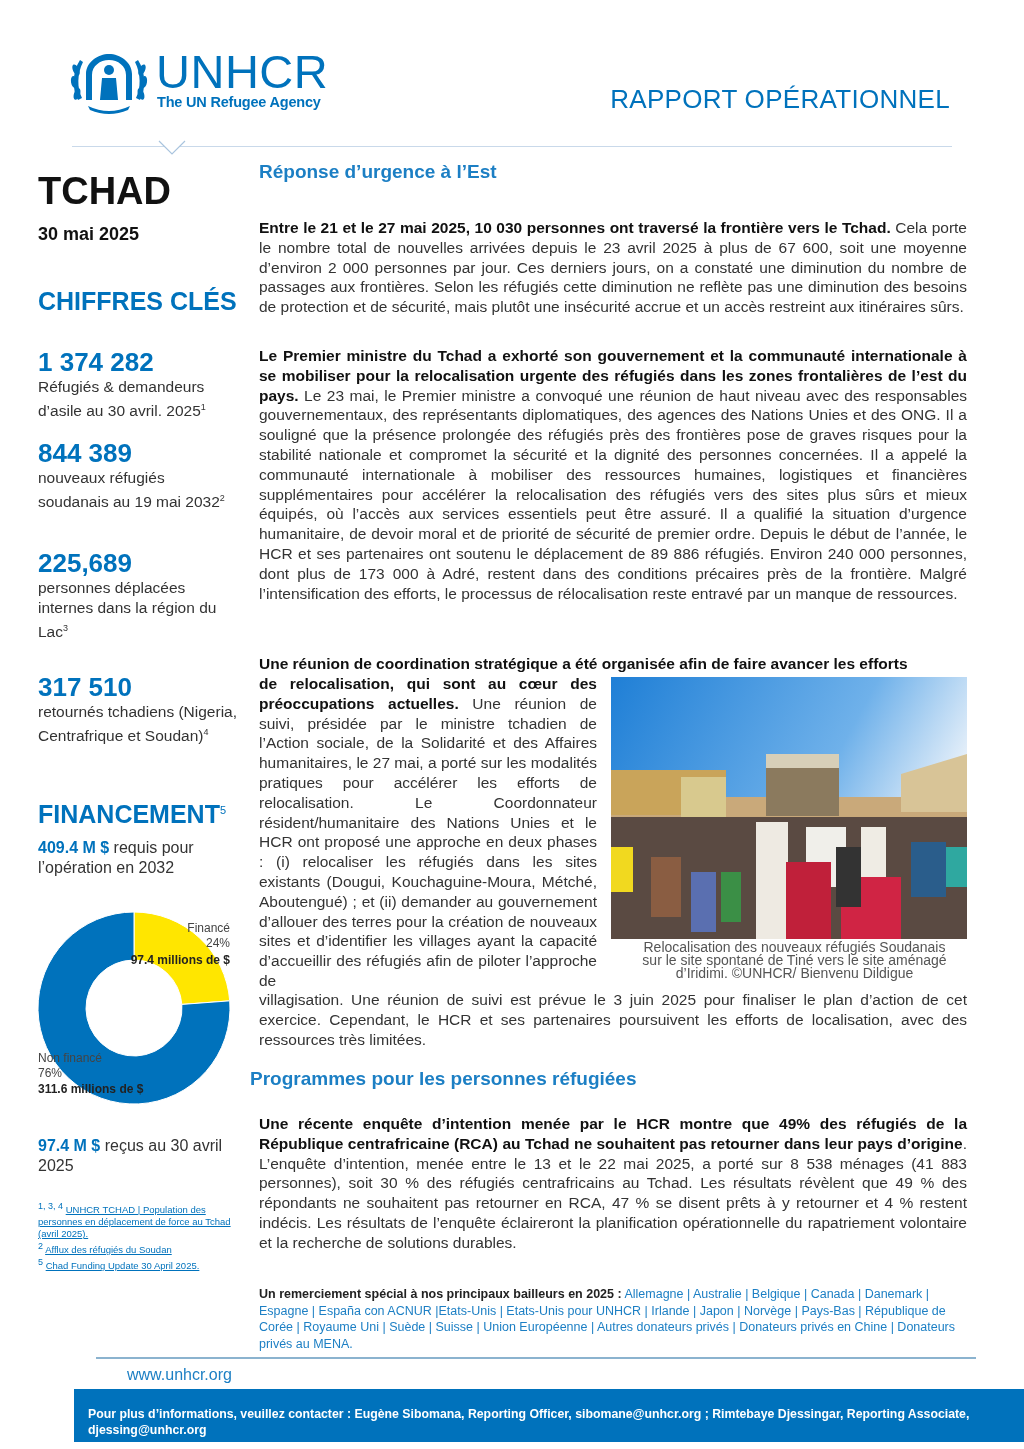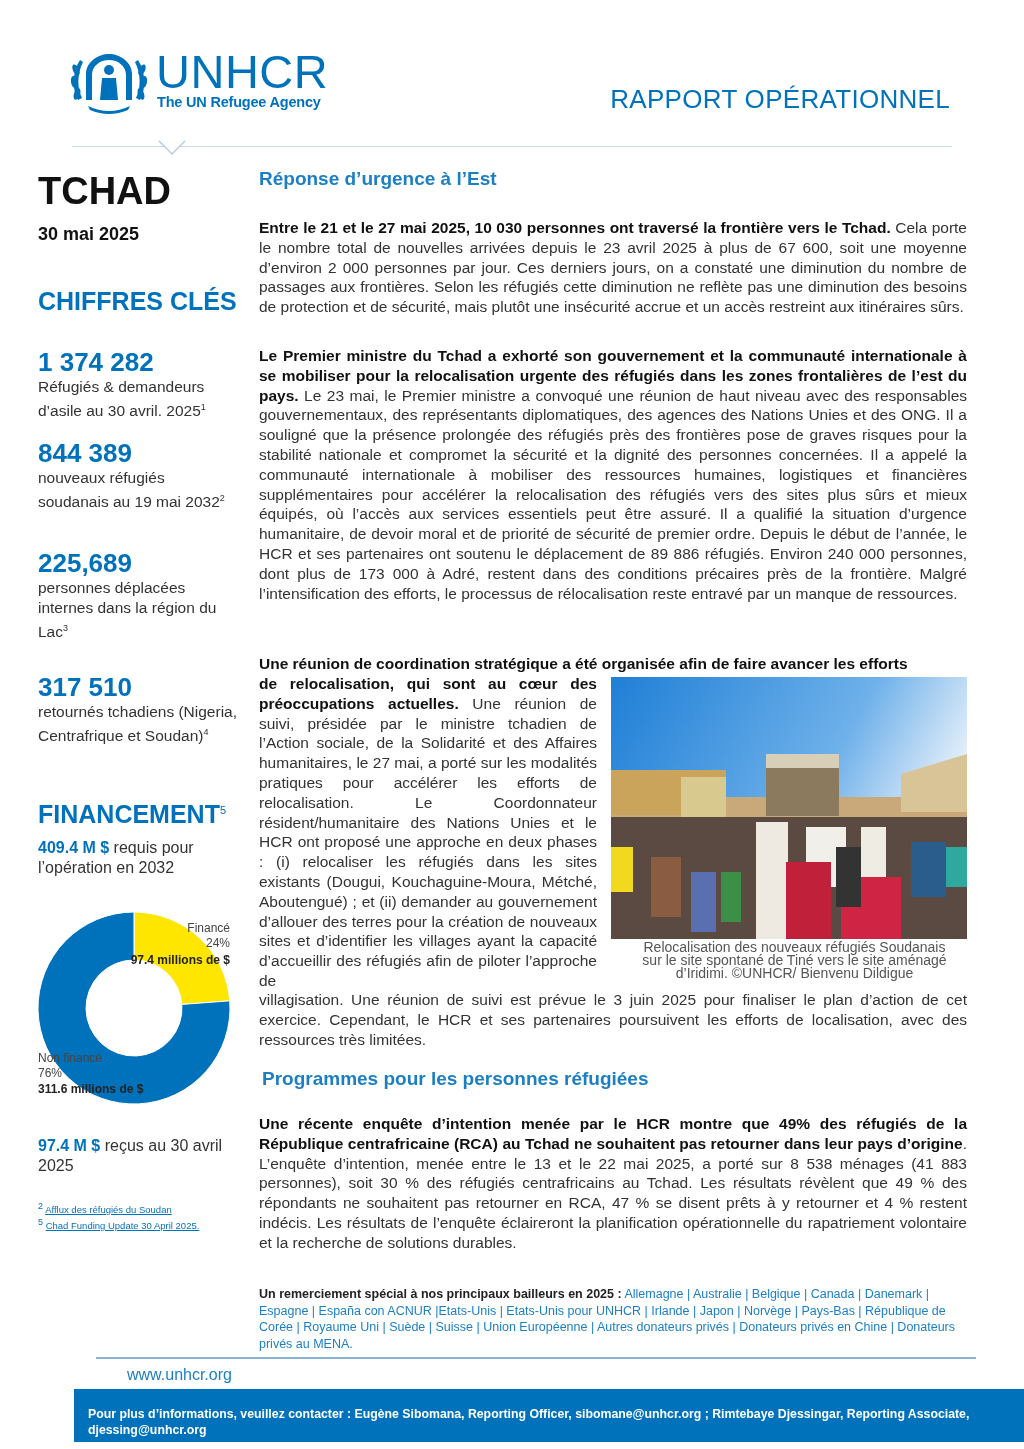--- a/index.html
+++ b/index.html
@@ -25,31 +25,31 @@
   #fin-title { left:38px; top:800px; }
   #fin-req { left:38px; top:838px; width:200px; font-size:16px; line-height:20px; color:#333; }
   #fin-req b { color:#0072BC; }
   #donut { left:38px; top:910px; width:200px; height:200px; }
   #fin-recv { left:38px; top:1136px; width:200px; font-size:16px; line-height:20px; color:#333; }
   #fin-recv b { color:#0072BC; }
   #footnotes { left:38px; top:1200px; width:200px; font-size:9.5px; line-height:12px; color:#0072BC; }
   #footnotes a { color:#0072BC; text-decoration:underline; }
   
   .h-main { font-size:19px; font-weight:bold; color:#1c7fc4; }
-  #sec1-title { left:259px; top:168px; }
+  #sec1-title { left:259px; top:161px; }
   .para { position:absolute; left:259px; width:708px; font-size:15.5px; line-height:19.8px; text-align:justify; color:#333; }
   .para b { color:#111; }
   #p1 { top:218px; }
   #p2 { top:346px; }
   #p3-lead { top:654px; }
   #p3-col { top:674px; width:338px; }
   #p3-tail { top:990px; }
   #photo { left:611px; top:677px; width:356px; height:262px; overflow:hidden; }
   #caption { left:632px; top:941px; width:325px; font-size:14px; line-height:13px; text-align:center; color:#555; }
-  #sec2-title { left:262px; top:1068px; }
+  #sec2-title { left:250px; top:1068px; }
   #p4 { top:1114px; }
   #donors { left:259px; top:1286px; width:710px; font-size:12.5px; line-height:16.5px; color:#1c7fc4; }
   #donors b { color:#222; }
   #bottom-rule { left:96px; top:1357px; width:880px; height:2px; background:#8bb3cf; }
   #website { left:127px; top:1366px; font-size:16px; color:#1c7fc4; }
   #contact { left:74px; top:1389px; width:974px; height:53px; background:#0072BC; color:#fff; font-size:12.3px; font-weight:bold; line-height:16px; box-sizing:border-box; padding:17px 14px; }
 </style>
 </head>
 <body>
 
@@ -112,20 +112,21 @@
   <text id="lbl-funded-pct" x="192" y="37" text-anchor="end" font-size="12" fill="#444">24%</text>
   <text x="192" y="54" text-anchor="end" font-size="12" font-weight="bold" fill="#222">97.4 millions de $</text>
   <text x="0" y="152" font-size="12" fill="#444">Non financé</text>
   <text id="lbl-unfunded-pct" x="0" y="167" font-size="12" fill="#444">76%</text>
   <text x="0" y="183" font-size="12" font-weight="bold" fill="#222">311.6 millions de $</text>
 </svg>
 
 <div id="fin-recv" class="abs"><b>97.4 M $</b><span> reçus au 30 avril 2025</span></div>
 
 <div id="footnotes" class="abs">
+  <div><sup>1, 3, 4</sup> <a>UNHCR TCHAD | Population des personnes en déplacement de force au Tchad (avril 2025).</a></div>
   <div><sup>2</sup> <a>Afflux des réfugiés du Soudan</a></div>
   <div><sup>5</sup> <a>Chad Funding Update 30 April 2025.</a></div>
 </div>
 
 <div id="sec1-title" class="abs h-main">Réponse d’urgence à l’Est</div>
 <div id="p1" class="para"><b>Entre le 21 et le 27 mai 2025, 10 030 personnes ont traversé la frontière vers le Tchad.</b><span> Cela porte le nombre total de nouvelles arrivées depuis le 23 avril 2025 à plus de 67 600, soit une moyenne d’environ 2 000 personnes par jour. Ces derniers jours, on a constaté une diminution du nombre de passages aux frontières. Selon les réfugiés cette diminution ne reflète pas une diminution des besoins de protection et de sécurité, mais plutôt une insécurité accrue et un accès restreint aux itinéraires sûrs.</span></div>
 <div id="p2" class="para"><b>Le Premier ministre du Tchad a exhorté son gouvernement et la communauté internationale à se mobiliser pour la relocalisation urgente des réfugiés dans les zones frontalières de l’est du pays.</b><span> Le 23 mai, le Premier ministre a convoqué une réunion de haut niveau avec des responsables gouvernementaux, des représentants diplomatiques, des agences des Nations Unies et des ONG. Il a souligné que la présence prolongée des réfugiés près des frontières pose de graves risques pour la stabilité nationale et compromet la sécurité et la dignité des personnes concernées. Il a appelé la communauté internationale à mobiliser des ressources humaines, logistiques et financières supplémentaires pour accélérer la relocalisation des réfugiés vers des sites plus sûrs et mieux équipés, où l’accès aux services essentiels peut être assuré. Il a qualifié la situation d’urgence humanitaire, de devoir moral et de priorité de sécurité de premier ordre. Depuis le début de l’année, le HCR et ses partenaires ont soutenu le déplacement de 89 886 réfugiés. Environ 240 000 personnes, dont plus de 173 000 à Adré, restent dans des conditions précaires près de la frontière. Malgré l’intensification des efforts, le processus de rélocalisation reste entravé par un manque de ressources.</span></div>
 
 <div id="p3-lead" class="para"><b>Une réunion de coordination stratégique a été organisée afin de faire avancer les efforts</b></div>
 <div id="p3-col" class="para"><b>de relocalisation, qui sont au cœur des préoccupations actuelles.</b><span> Une réunion de suivi, présidée par le ministre tchadien de l’Action sociale, de la Solidarité et des Affaires humanitaires, le 27 mai, a porté sur les modalités pratiques pour accélérer les efforts de relocalisation. Le Coordonnateur résident/humanitaire des Nations Unies et le HCR ont proposé une approche en deux phases : (i) relocaliser les réfugiés dans les sites existants (Dougui, Kouchaguine-Moura, Métché, Aboutengué) ; et (ii) demander au gouvernement d’allouer des terres pour la création de nouveaux sites et d’identifier les villages ayant la capacité d’accueillir des réfugiés afin de piloter l’approche de</span></div>

